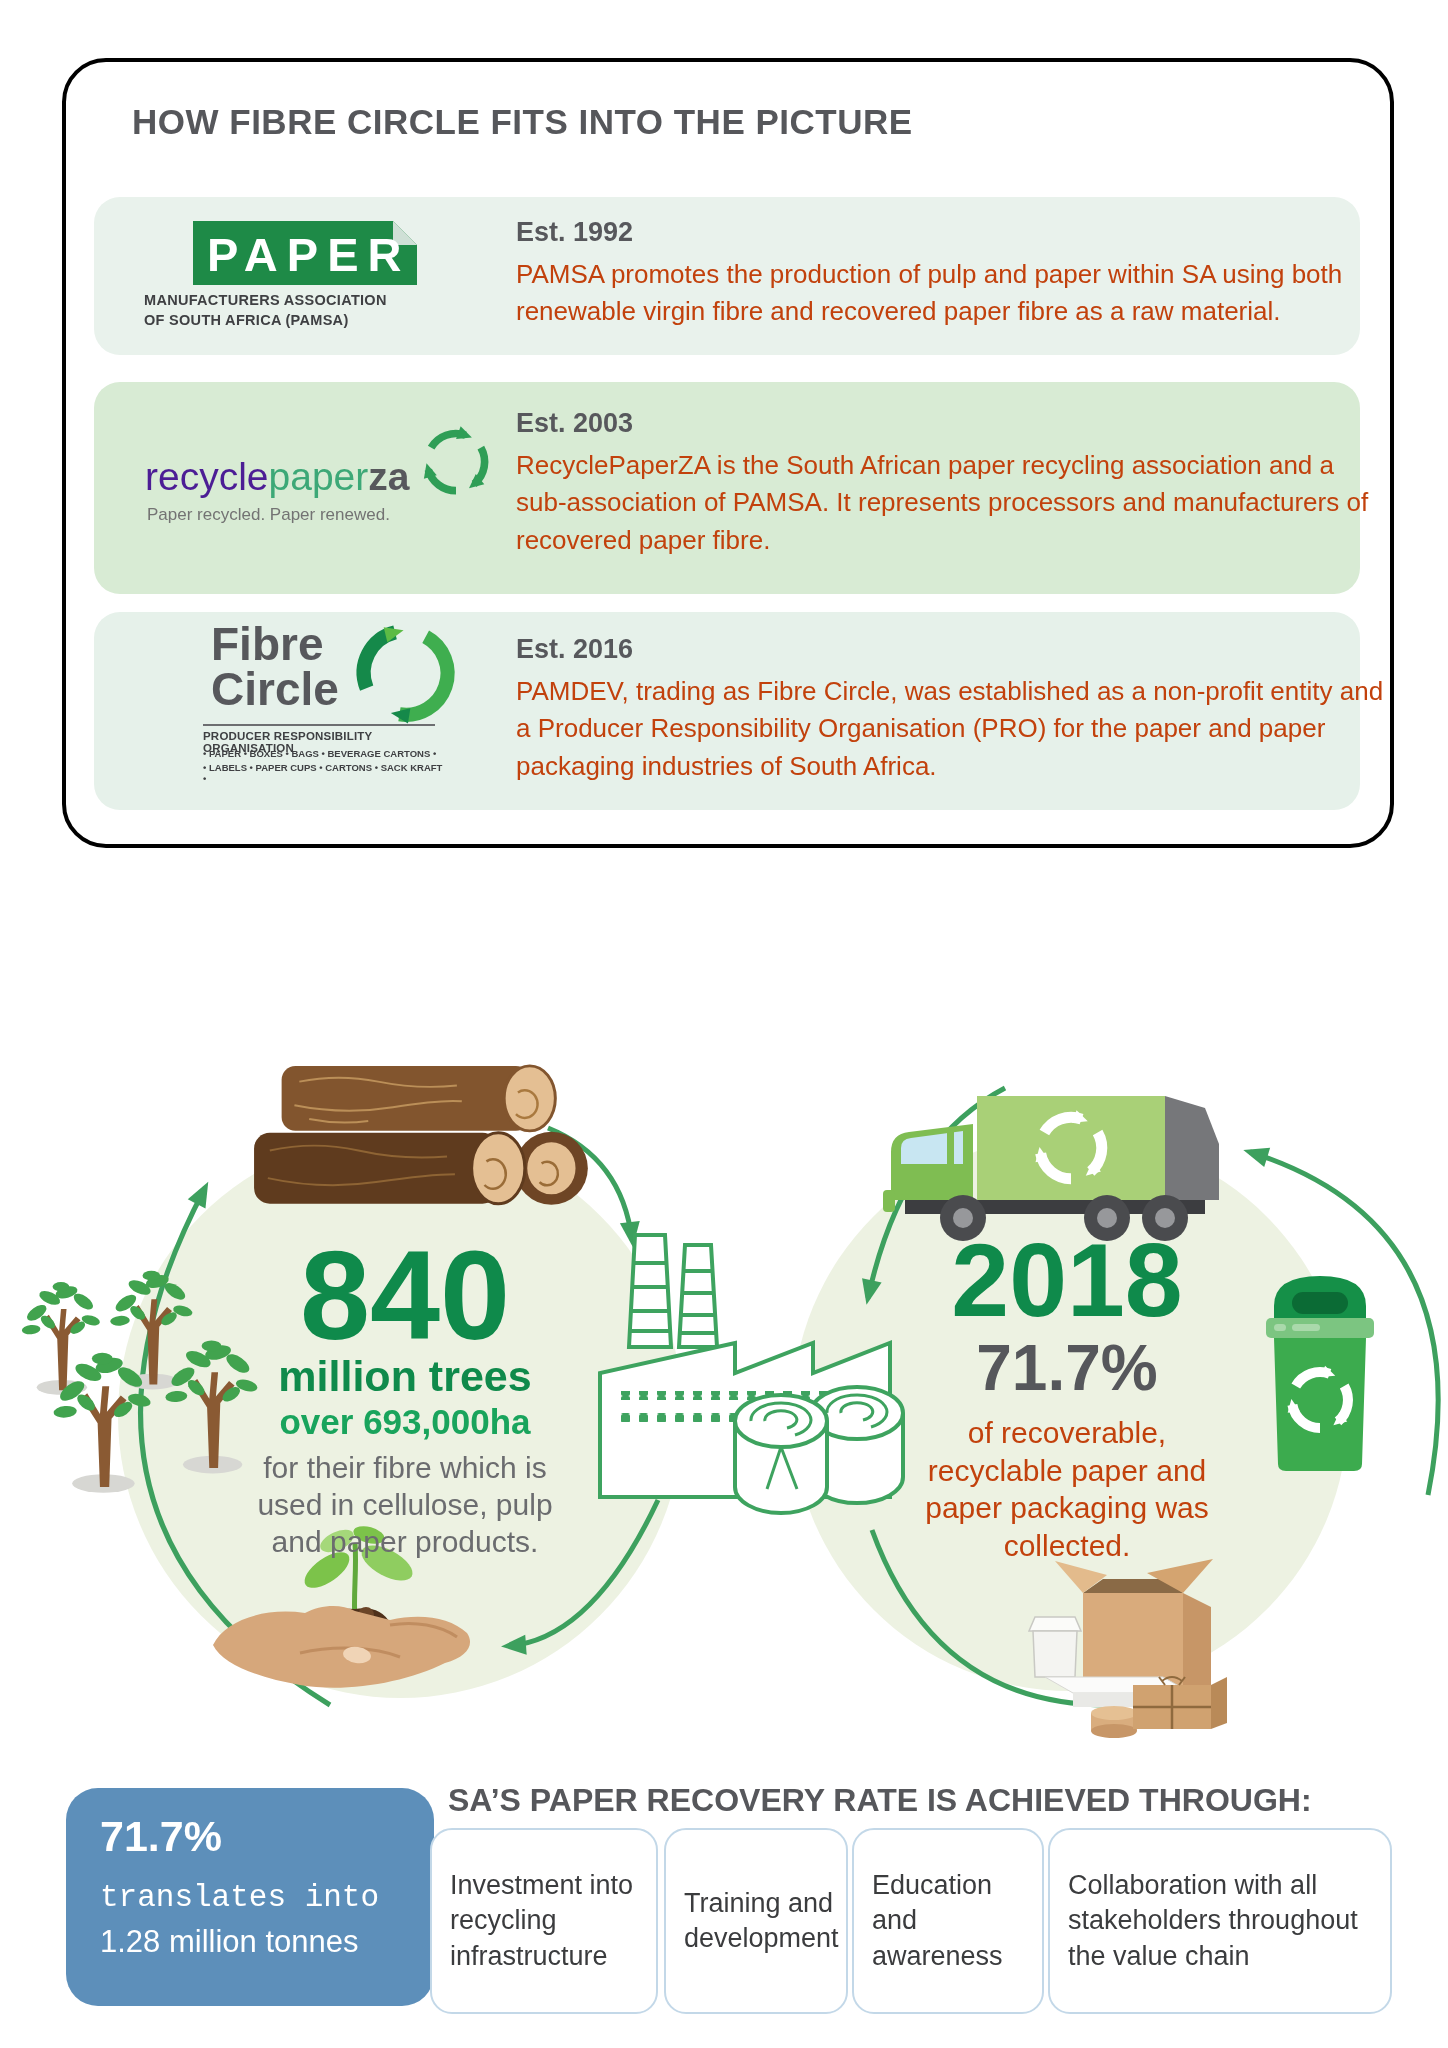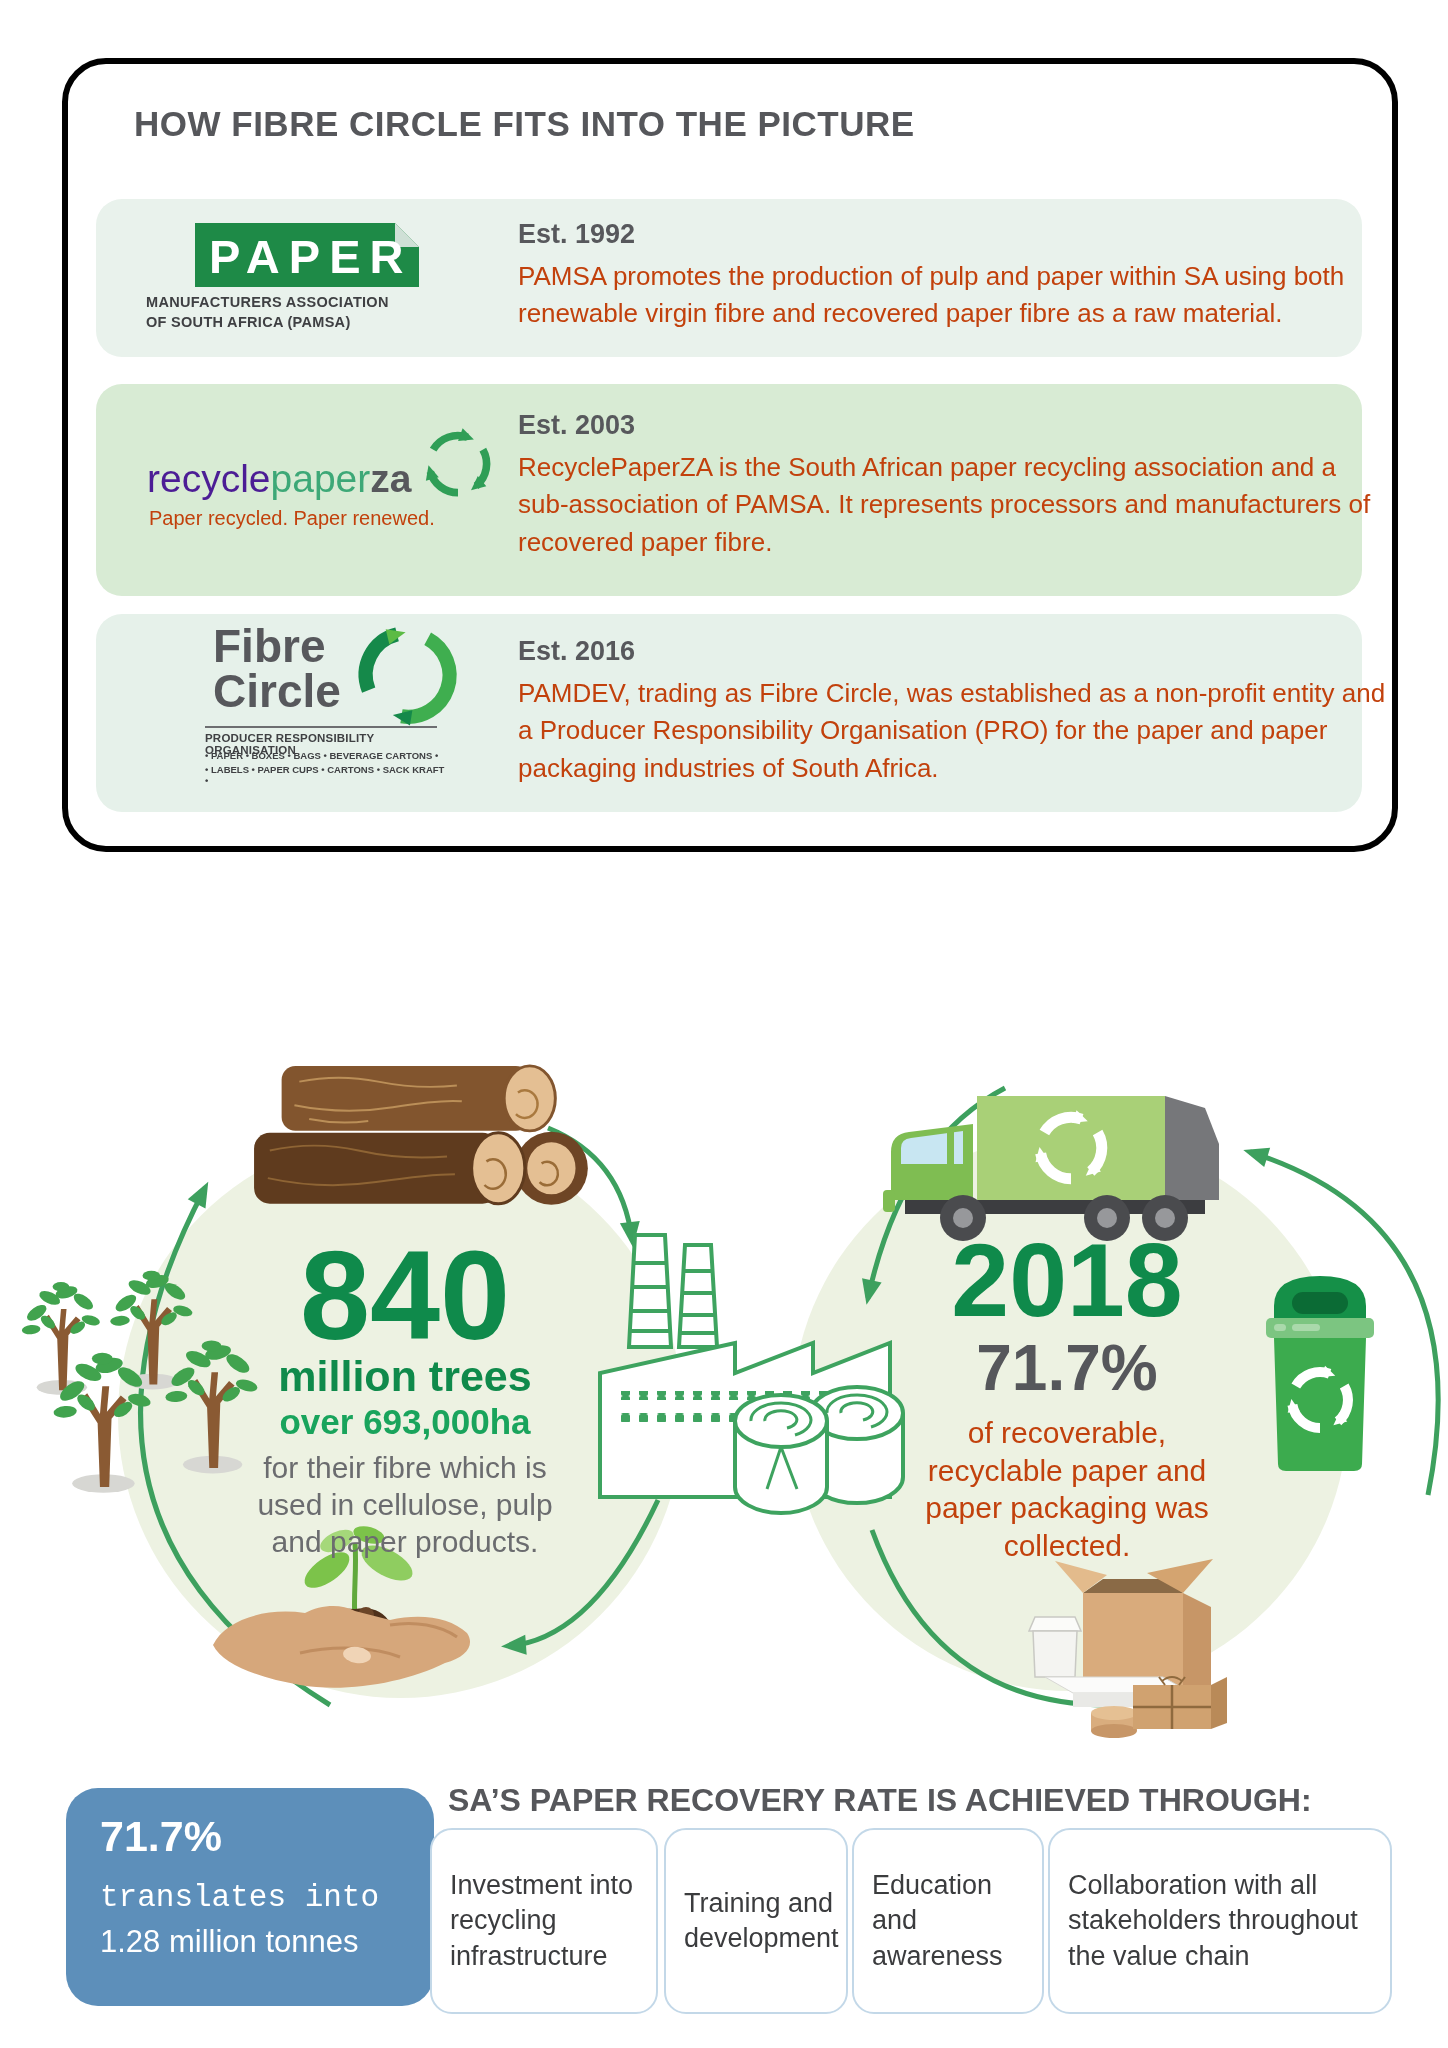--- a/index.html
+++ b/index.html
@@ -1,42 +1,42 @@
 <!DOCTYPE html>
 <html><head>
 <meta charset="utf-8">
 <style>
   html,body{margin:0;padding:0;background:#fff;}
   body{font-family:"Liberation Sans",sans-serif;}
   #stage{position:relative;width:1448px;height:2048px;background:#fff;overflow:hidden;}
   .abs{position:absolute;}
 
   
-  .card{left:62px;top:58px;width:1324px;height:782px;border:6px solid #000000;border-radius:44px;background:#fff;}
+  .card{left:62px;top:58px;width:1324px;height:782px;border:4px solid #000000;border-radius:44px;background:#fff;}
   .card-title{left:66px;top:40px;font-size:35px;font-weight:800;color:#56575b;letter-spacing:.5px;}
   .row{left:28px;width:1266px;border-radius:26px;}
   .row1{top:135px;height:158px;background:#e9f2ec;}
   .row2{top:320px;height:212px;background:#d8ebd4;}
   .row3{top:550px;height:198px;background:#e6f1ea;}
   .logo-col{left:38px;top:0;width:372px;height:100%;display:flex;flex-direction:column;justify-content:center;align-items:center;}
   .text-col{left:422px;width:870px;}
   .est{font-size:27px;font-weight:bold;color:#57585c;}
   .desc{font-size:26px;line-height:1.44;color:#c2410c;margin-top:8px;}
 
   
   .pamsa-sub{font-size:14.5px;font-weight:bold;color:#3f4043;line-height:1.35;letter-spacing:.3px;align-self:flex-start;margin-left:12px;margin-top:4px;}
 
   
   .rpza{position:relative;width:346px;height:110px;}
   .rpza-line{position:absolute;left:0;top:22px;font-size:39px;white-space:nowrap;z-index:2;}
   .rpza-gray{color:#4c1d95;}
   .rpza-green{color:#3da877;}
   .rpza-za{color:#57585c;font-weight:bold;}
   .rpza-tri{position:absolute;right:-8px;top:-14px;z-index:1;}
-  .rpza-tag{position:absolute;left:2px;top:72px;font-size:20px;color:#c2410c;}
+  .rpza-tag{position:absolute;left:2px;top:72px;font-size:17px;color:#737373;}
 
   
   .fc{position:relative;width:290px;height:178px;}
   .fc-words{position:absolute;left:38px;top:0;font-size:46px;font-weight:800;color:#57585c;line-height:.98;}
   .fc-arcs{position:absolute;left:178px;top:-6px;}
   .fc-div{position:absolute;left:30px;top:102px;width:232px;border-top:2px solid #6d6e71;}
   .fc-sub1{position:absolute;left:30px;top:108px;width:240px;font-size:11.5px;font-weight:bold;color:#3f4043;letter-spacing:.2px;}
   .fc-sub2{position:absolute;left:30px;top:126px;width:240px;font-size:9.5px;font-weight:bold;color:#3f4043;}
   .fc-sub3{position:absolute;left:30px;top:140px;width:240px;font-size:9.5px;font-weight:bold;color:#3f4043;}
 

